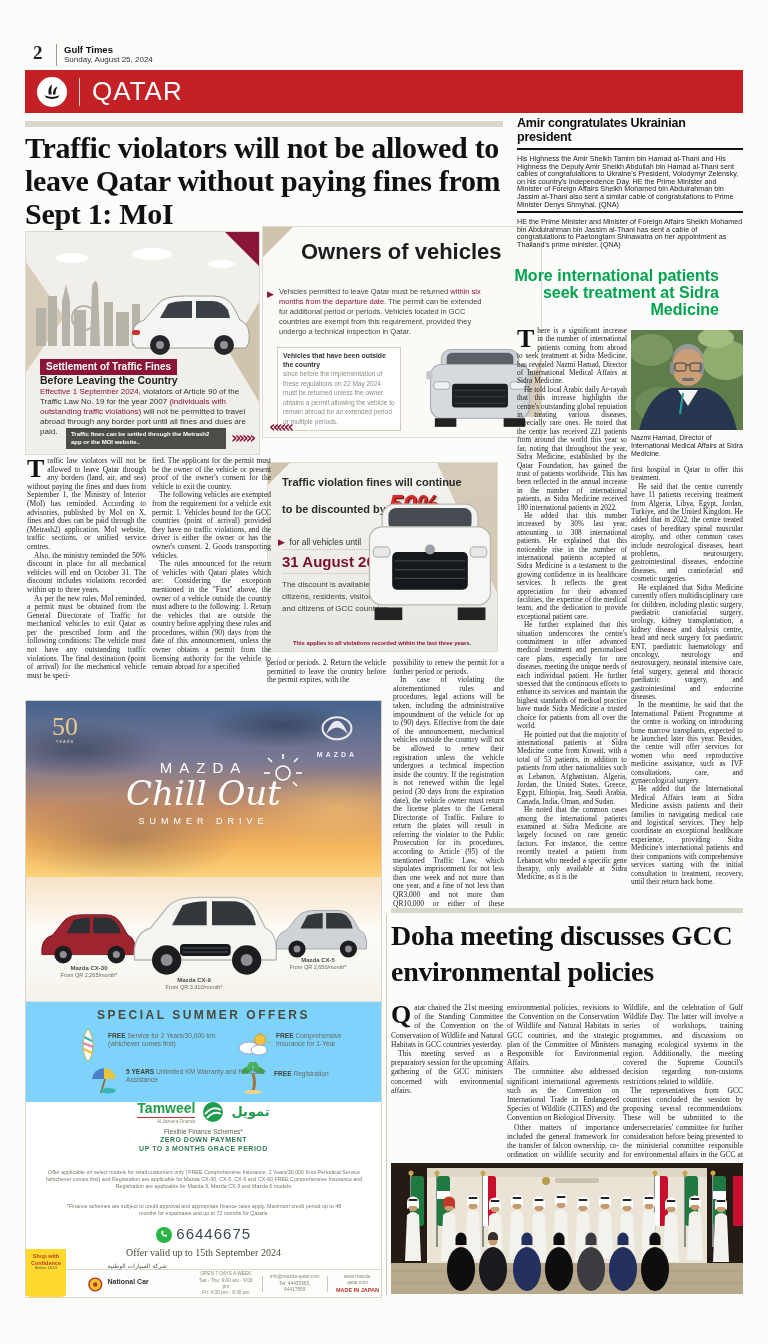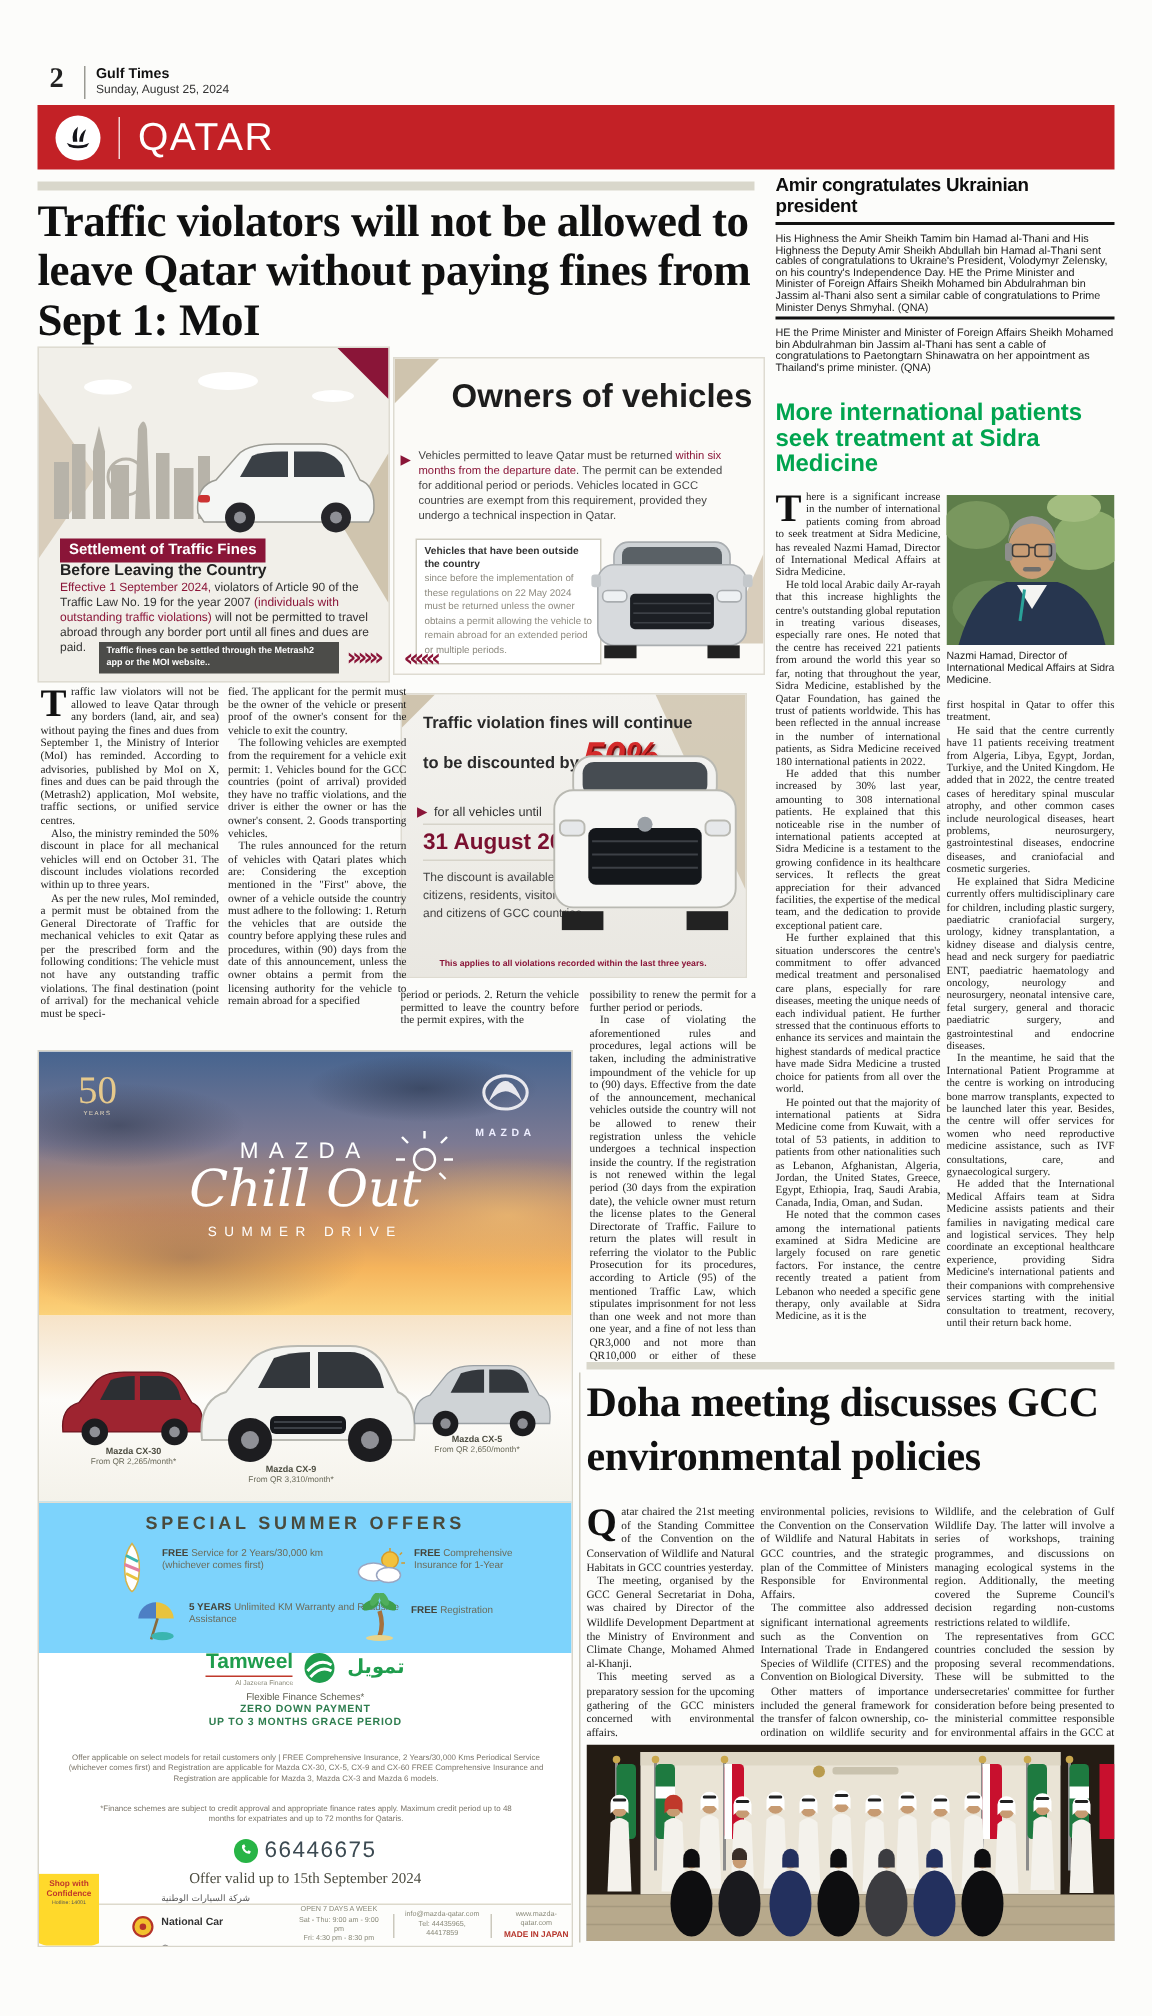--- a/index.html
+++ b/index.html
@@ -161,21 +161,21 @@
     </svg>
     <div class="abs" style="left:14px;top:124px;">
       <span class="badge-maroon">Settlement of Traffic Fines</span>
     </div>
     <div class="abs settle-sub" style="left:14px;top:142px;">Before Leaving the Country</div>
     <div class="abs settle-body" style="left:14px;top:155px;width:206px;"><span class="mr">Effective 1 September 2024,</span><span> violators of Article 90 of the Traffic Law No. 19 for the year 2007 </span><span class="mr">(individuals with outstanding traffic violations)</span><span> will not be permitted to travel abroad through any border port until all fines and dues are paid.</span></div>
     <div class="abs settle-foot" style="left:40px;top:196px;width:150px;">Traffic fines can be settled through the Metrash2 app or the MOI website..</div>
     <div class="abs chev" style="right:6px;top:198px;">»»»</div>
   </div>
 
-  <div class="abs card card-owners" style="left:262px;top:238px;width:246px;height:210px;">
+  <div class="abs card card-owners" style="left:262px;top:226px;width:246px;height:210px;padding-left:32px;">
     <div class="tri" style="left:0;top:0;border-bottom:30px solid transparent;border-left:30px solid #cfc4ae;"></div>
     <div class="tri" style="right:0;bottom:20px;border-top:60px solid transparent;border-right:26px solid #d8cdbb;"></div>
     <div class="abs owners-title" style="left:38px;top:12px;">Owners of vehicles</div>
     <div class="abs bullet" style="left:4px;top:62px;">▶</div>
     <div class="abs owners-body" style="left:16px;top:60px;width:210px;"><span>Vehicles permitted to leave Qatar must be returned </span><span class="mr">within six months from the departure date</span><span>. The permit can be extended for additional period or periods. Vehicles located in GCC countries are exempt from this requirement, provided they undergo a technical inspection in Qatar.</span></div>
     <div class="abs owners-box" style="left:14px;top:120px;width:112px;">
       <div class="ti">Vehicles that have been outside the country</div>
       <div class="bo">since before the implementation of these regulations on 22 May 2024 must be returned unless the owner obtains a permit allowing the vehicle to remain abroad for an extended period or multiple periods.</div>
     </div>
     <svg class="abs" style="right:6px;bottom:8px;" width="110" height="86" viewBox="0 0 100 80">
@@ -247,21 +247,21 @@
   <div class="abs" style="left:517px;top:116px;width:226px;">
     <div class="brief-title">Amir congratulates Ukrainian president</div>
     <div class="brief-rule" style="margin:4px 0 5px 0;"></div>
     <div class="brief-body">His Highness the Amir Sheikh Tamim bin Hamad al-Thani and His Highness the Deputy Amir Sheikh Abdullah bin Hamad al-Thani sent cables of congratulations to Ukraine's President, Volodymyr Zelensky, on his country's Independence Day. HE the Prime Minister and Minister of Foreign Affairs Sheikh Mohamed bin Abdulrahman bin Jassim al-Thani also sent a similar cable of congratulations to Prime Minister Denys Shmyhal. (QNA)</div>
   </div>
   <div class="abs" style="left:517px;top:207px;width:226px;">
     <div class="brief-rule" style="margin:4px 0 5px 0;"></div>
     <div class="brief-body">HE the Prime Minister and Minister of Foreign Affairs Sheikh Mohamed bin Abdulrahman bin Jassim al-Thani has sent a cable of congratulations to Paetongtarn Shinawatra on her appointment as Thailand's prime minister. (QNA)</div>
   </div>
 
-  <div class="abs hl-green" style="left:517px;top:267px;width:232px;">More international patients seek treatment at Sidra Medicine</div>
+  <div class="abs hl-green" style="left:487px;top:267px;width:232px;text-align:right;">More international patients seek treatment at Sidra Medicine</div>
   <div class="abs news bt2" style="left:517px;top:327px;width:110px;height:578px;">
     <p class="ni dc">There is a significant increase in the number of international patients coming from abroad to seek treatment at Sidra Medicine, has revealed Nazmi Hamad, Director of International Medical Affairs at Sidra Medicine.</p>
     <p>He told local Arabic daily Ar-rayah that this increase highlights the centre's outstanding global reputation in treating various diseases, especially rare ones. He noted that the centre has received 221 patients from around the world this year so far, noting that throughout the year, Sidra Medicine, established by the Qatar Foundation, has gained the trust of patients worldwide. This has been reflected in the annual increase in the number of international patients, as Sidra Medicine received 180 international patients in 2022.</p>
     <p>He added that this number increased by 30% last year, amounting to 308 international patients. He explained that this noticeable rise in the number of international patients accepted at Sidra Medicine is a testament to the growing confidence in its healthcare services. It reflects the great appreciation for their advanced facilities, the expertise of the medical team, and the dedication to provide exceptional patient care.</p>
     <p>He further explained that this situation underscores the centre's commitment to offer advanced medical treatment and personalised care plans, especially for rare diseases, meeting the unique needs of each individual patient. He further stressed that the continuous efforts to enhance its services and maintain the highest standards of medical practice have made Sidra Medicine a trusted choice for patients from all over the world.</p>
     <p>He pointed out that the majority of international patients at Sidra Medicine come from Kuwait, with a total of 53 patients, in addition to patients from other nationalities such as Lebanon, Afghanistan, Algeria, Jordan, the United States, Greece, Egypt, Ethiopia, Iraq, Saudi Arabia, Canada, India, Oman, and Sudan.</p>
     <p>He noted that the common cases among the international patients examined at Sidra Medicine are largely focused on rare genetic factors. For instance, the centre recently treated a patient from Lebanon who needed a specific gene therapy, only available at Sidra Medicine, as it is the</p>
   </div>
   <svg class="abs" style="left:631px;top:330px;" width="112" height="100" viewBox="0 0 112 100">
     <rect width="112" height="100" fill="#5e7d4a"></rect>
@@ -473,21 +473,20 @@
       <div class="t">Confidence</div>
       <div class="m">Hotline: 14001</div>
     </div>
   </div>
 
   <div class="abs vr-gray" style="left:386px;top:915px;height:380px;"></div>
   <div class="abs topbar" style="left:391px;top:908px;width:352px;height:5px;"></div>
   <div class="abs hl-doha" style="left:391px;top:918px;width:356px;">Doha meeting discusses GCC environmental policies</div>
   <div class="abs news bt3" style="left:391px;top:1003px;width:112px;height:156px;">
     <p class="ni dc">Qatar chaired the 21st meeting of the Standing Committee of the Convention on the Conservation of Wildlife and Natural Habitats in GCC countries yesterday.</p>
-    <p>The meeting, organised by the GCC General Secretariat in Doha, was chaired by Director of the Wildlife Development Department at the Ministry of Environment and Climate Change, Mohamed Ahmed al-Khanji.</p>
     <p>This meeting served as a preparatory session for the upcoming gathering of the GCC ministers concerned with environmental affairs.</p>
 
   </div>
   <div class="abs news bt3" style="left:507px;top:1003px;width:112px;height:156px;">
     <p class="ni">environmental policies, revisions to the Convention on the Conservation of Wildlife and Natural Habitats in GCC countries, and the strategic plan of the Committee of Ministers Responsible for Environmental Affairs.</p>
     <p>The committee also addressed significant international agreements such as the Convention on International Trade in Endangered Species of Wildlife (CITES) and the Convention on Biological Diversity.</p>
     <p>Other matters of importance included the general framework for the transfer of falcon ownership, co-ordination on wildlife security and protection within GCC nations, the organisation of the inaugural Gulf Conference on</p>
   </div>
   <div class="abs news bt3" style="left:623px;top:1003px;width:120px;height:156px;">
     <p class="ni">Wildlife, and the celebration of Gulf Wildlife Day. The latter will involve a series of workshops, training programmes, and discussions on managing ecological systems in the region. Additionally, the meeting covered the Supreme Council's decision regarding non-customs restrictions related to wildlife.</p>

